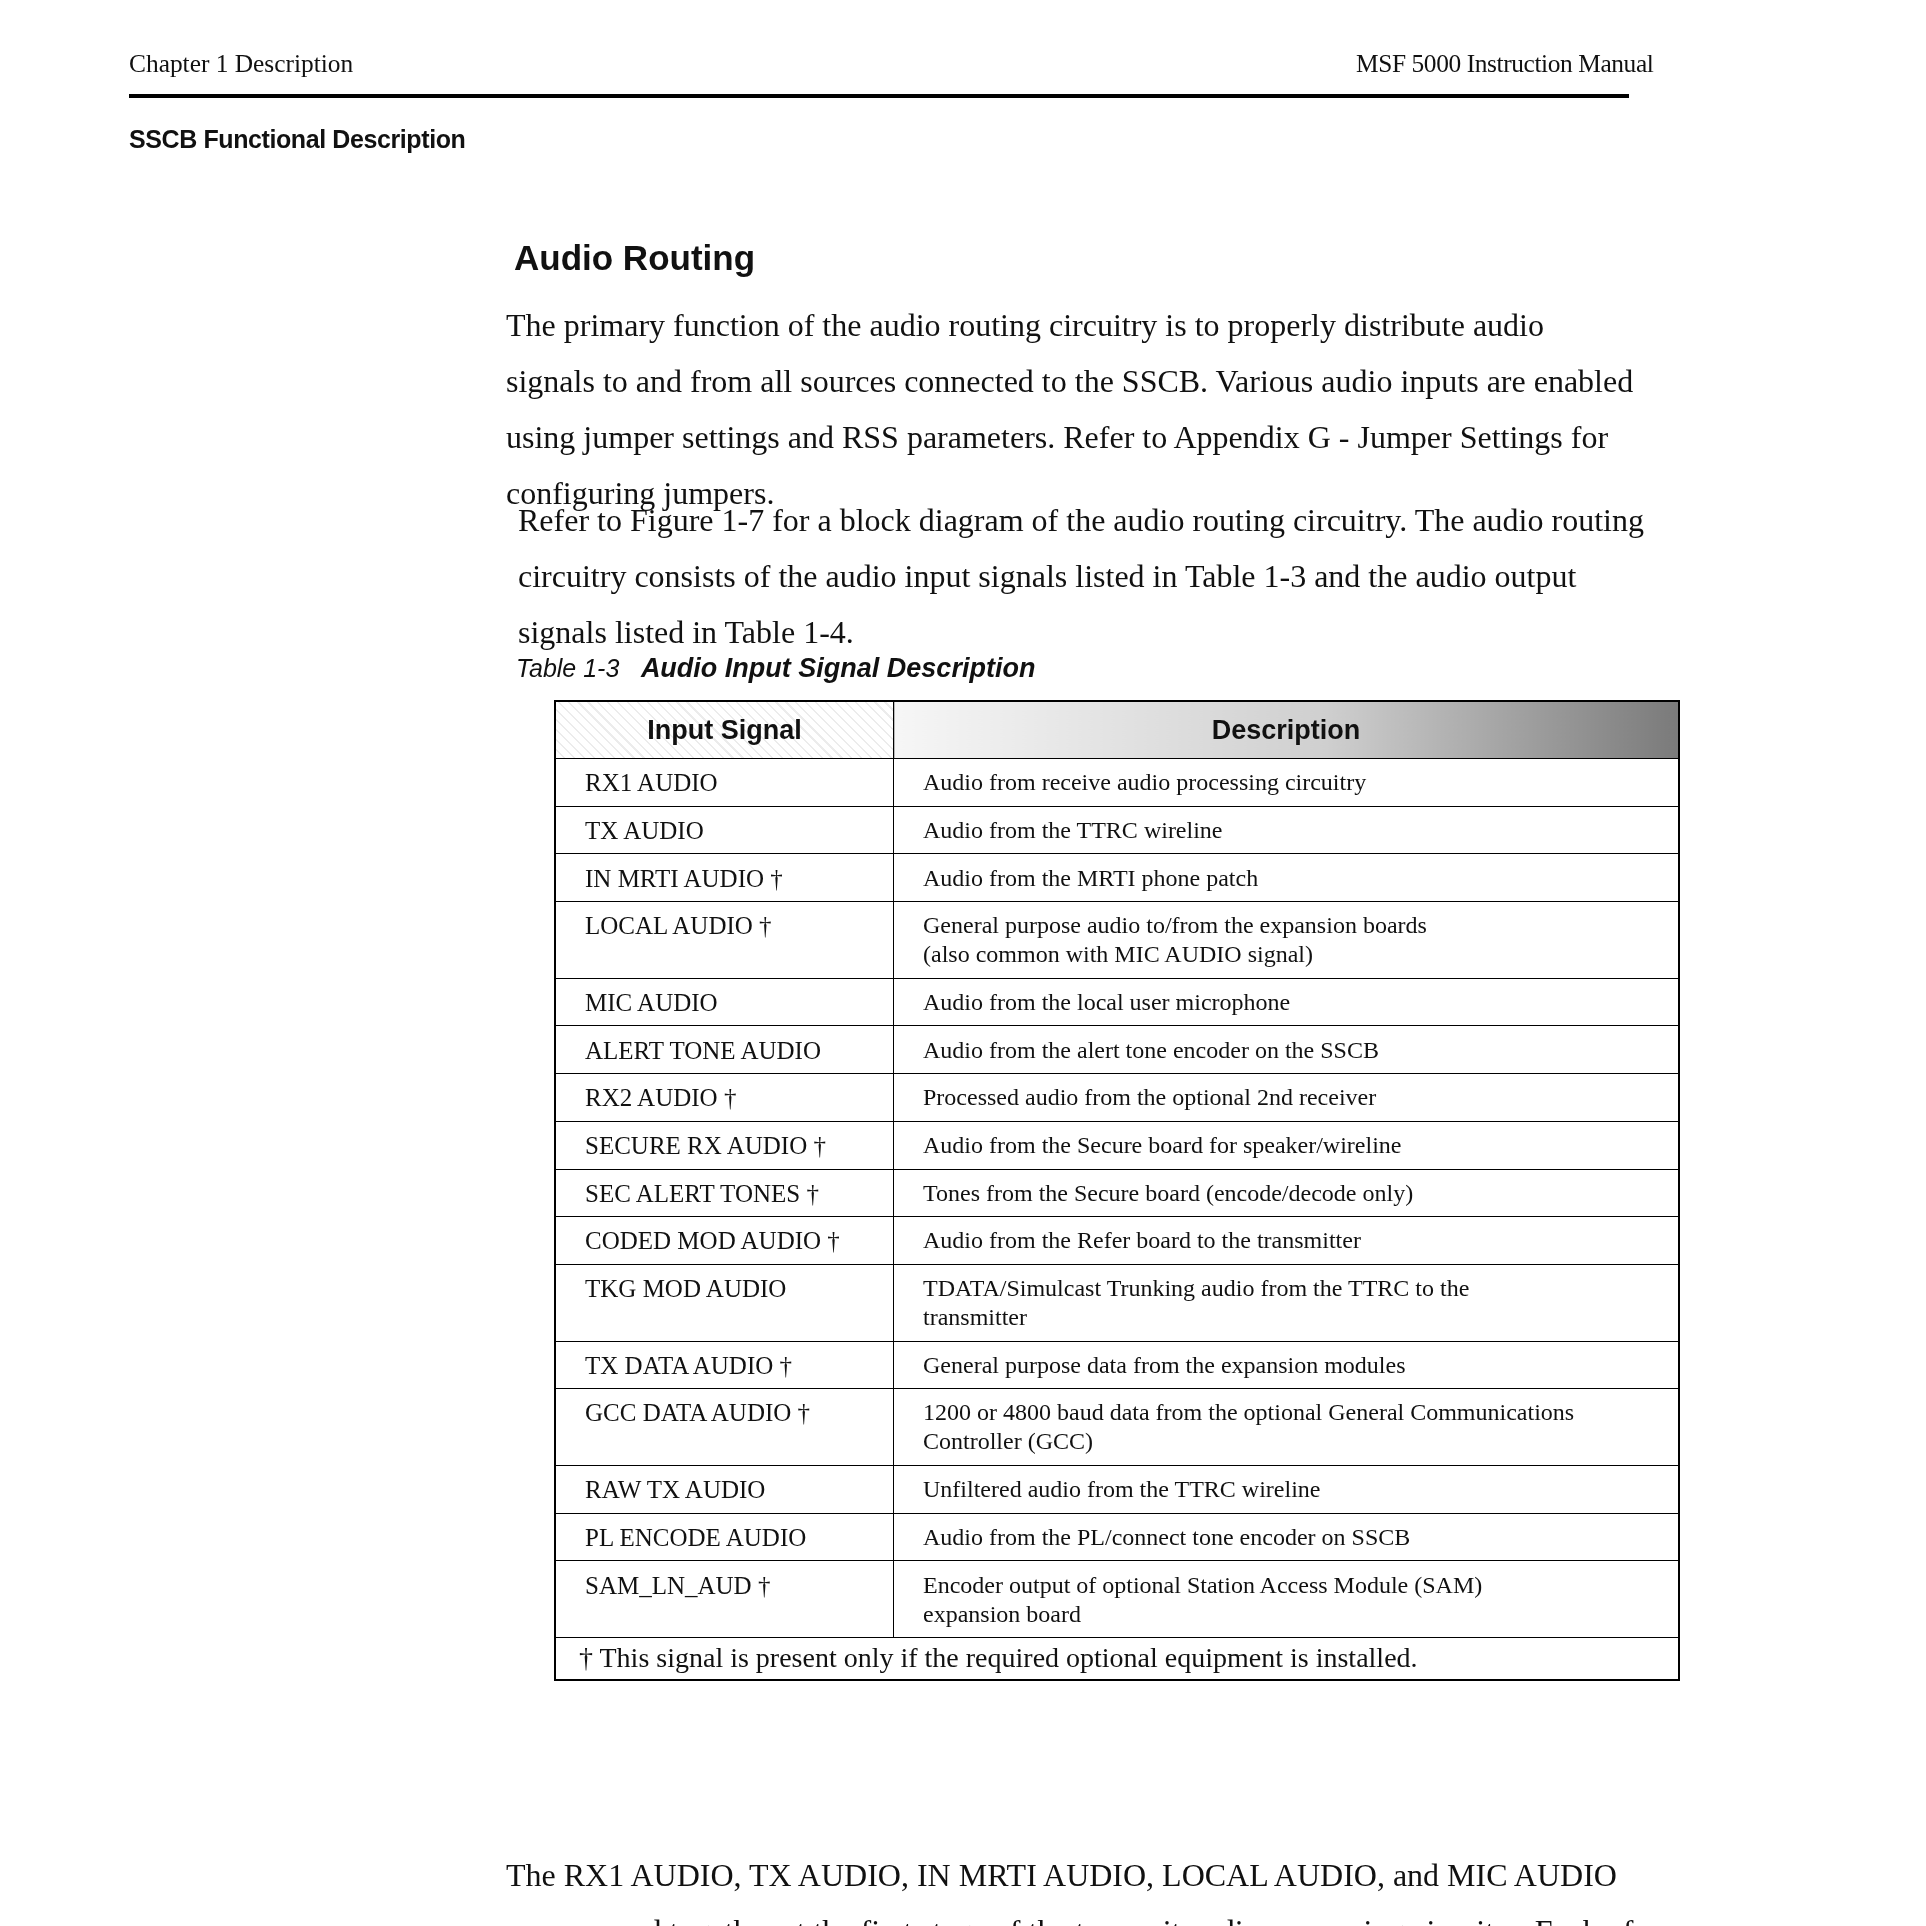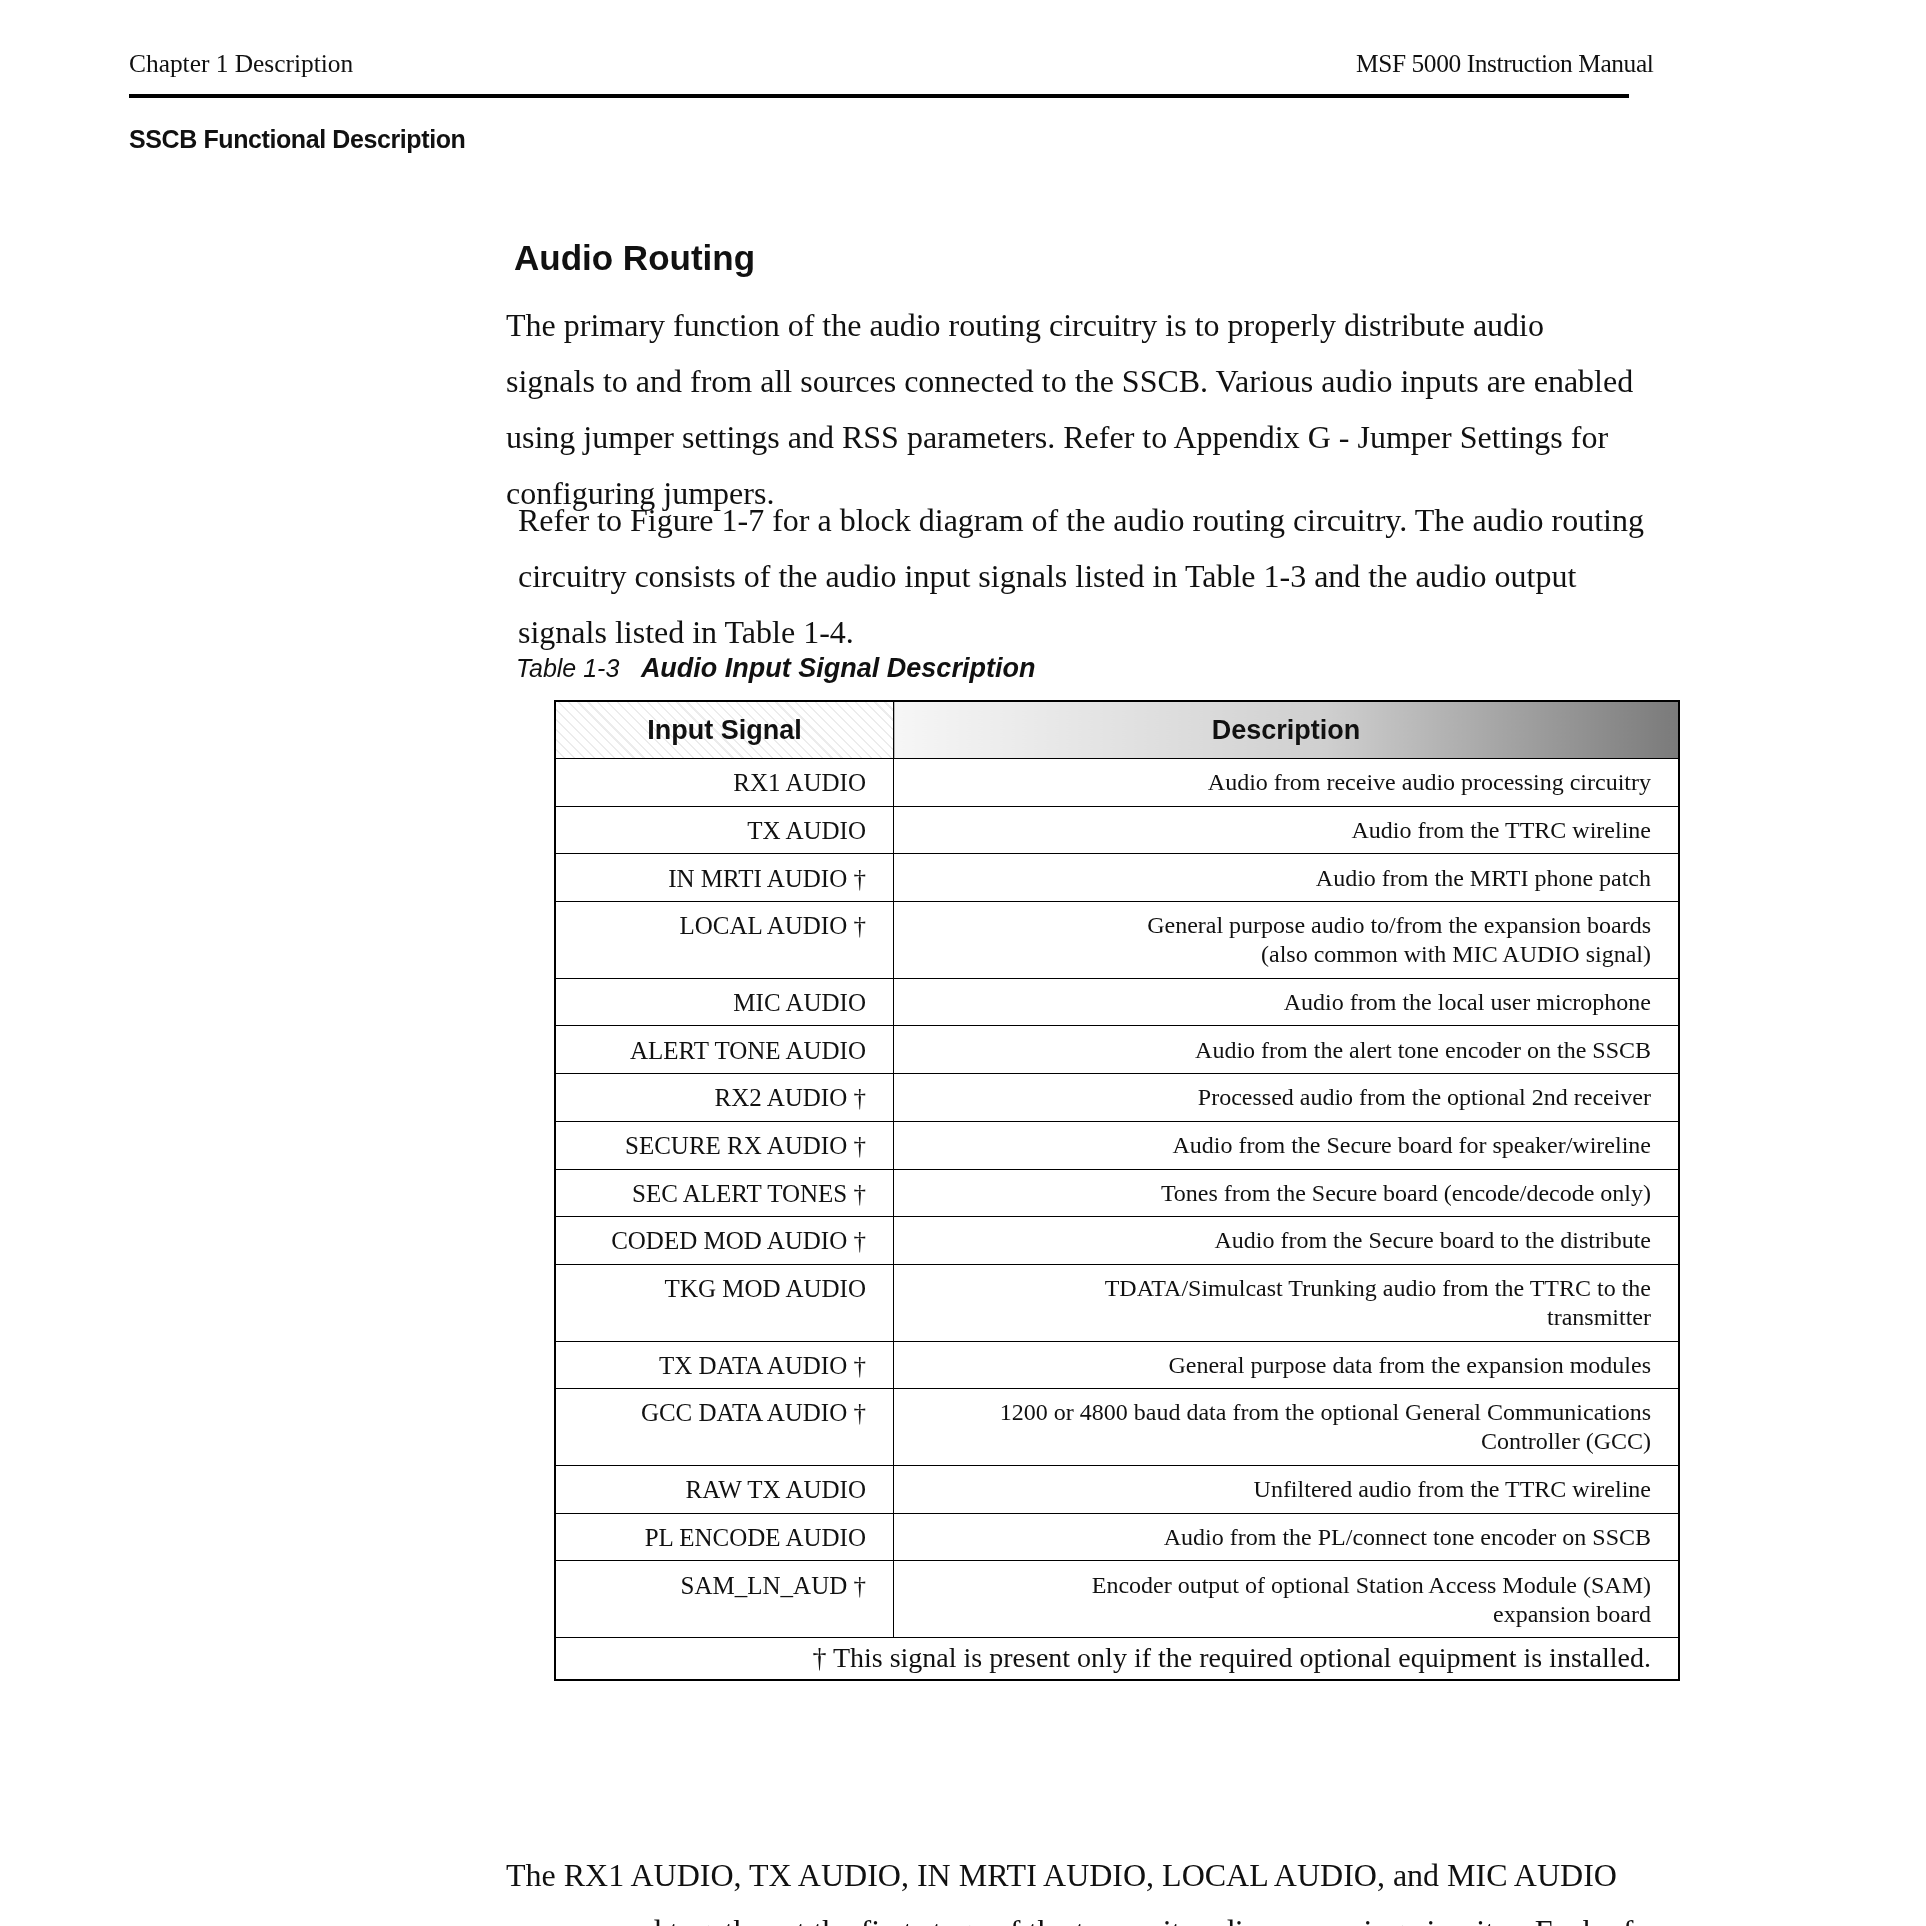--- a/index.html
+++ b/index.html
@@ -21,21 +21,21 @@
 
   #tcap { left: 516px; top: 653px; font-size: 25px; font-style: italic; }
   #tcap .num { font-weight: normal; }
   #tcap .title { font-weight: bold; margin-left: 14.6px; font-size: 27px; }
 
   #tbl { left: 506px; top: 700px; width: 1126px; border-collapse: collapse; border: 2.7px solid #000; margin-left: 48px; }
   #tbl td, #tbl th { border: 1.9px solid #000; vertical-align: top; font-size: 25px; line-height: 29px; }
   #tbl th { height: 54px; font-size: 27px; font-weight: bold; vertical-align: middle; }
   #tbl th.c1 { width: 335px; background: repeating-linear-gradient(45deg,#fff 0 5.4px,#ececec 5.4px 7px); }
   #tbl th.c2 { background: linear-gradient(90deg,#f6f6f6 0%,#cfcfcf 55%,#7a7a7a 100%); }
-  #tbl td { padding: 9.2px 27px 8.5px 29px; text-align: right; }
+  #tbl td { padding: 9.2px 27px 8.5px 29px; }
   #tbl td.c2 { padding-left: 29px; }
   #tbl td.c2 .d { font-size: 24px; }
   #tbl tr.note td { font-size: 28px; padding: 5.4px 27px 7px 23px; }
 
   #p3 { top: 1847px; }
 </style>
 </head>
 <body>
 
 <div id="hdr-left" class="abs serif">Chapter 1   Description</div>
@@ -113,21 +113,21 @@
       </tr>
       <tr>
         <td class="c1 serif">SEC ALERT TONES †</td>
         <td class="c2 serif">
           <div class="d">Tones from the Secure board (encode/decode only)</div>
         </td>
       </tr>
       <tr>
         <td class="c1 serif">CODED MOD AUDIO †</td>
         <td class="c2 serif">
-          <div class="d">Audio from the Secure board to the distribute</div>
+          <div class="d">Audio from the Refer board to the transmitter</div>
         </td>
       </tr>
       <tr>
         <td class="c1 serif">TKG MOD AUDIO</td>
         <td class="c2 serif">
           <div class="d">TDATA/Simulcast Trunking audio from the TTRC to the</div>
           <div class="d">transmitter</div>
         </td>
       </tr>
       <tr>

